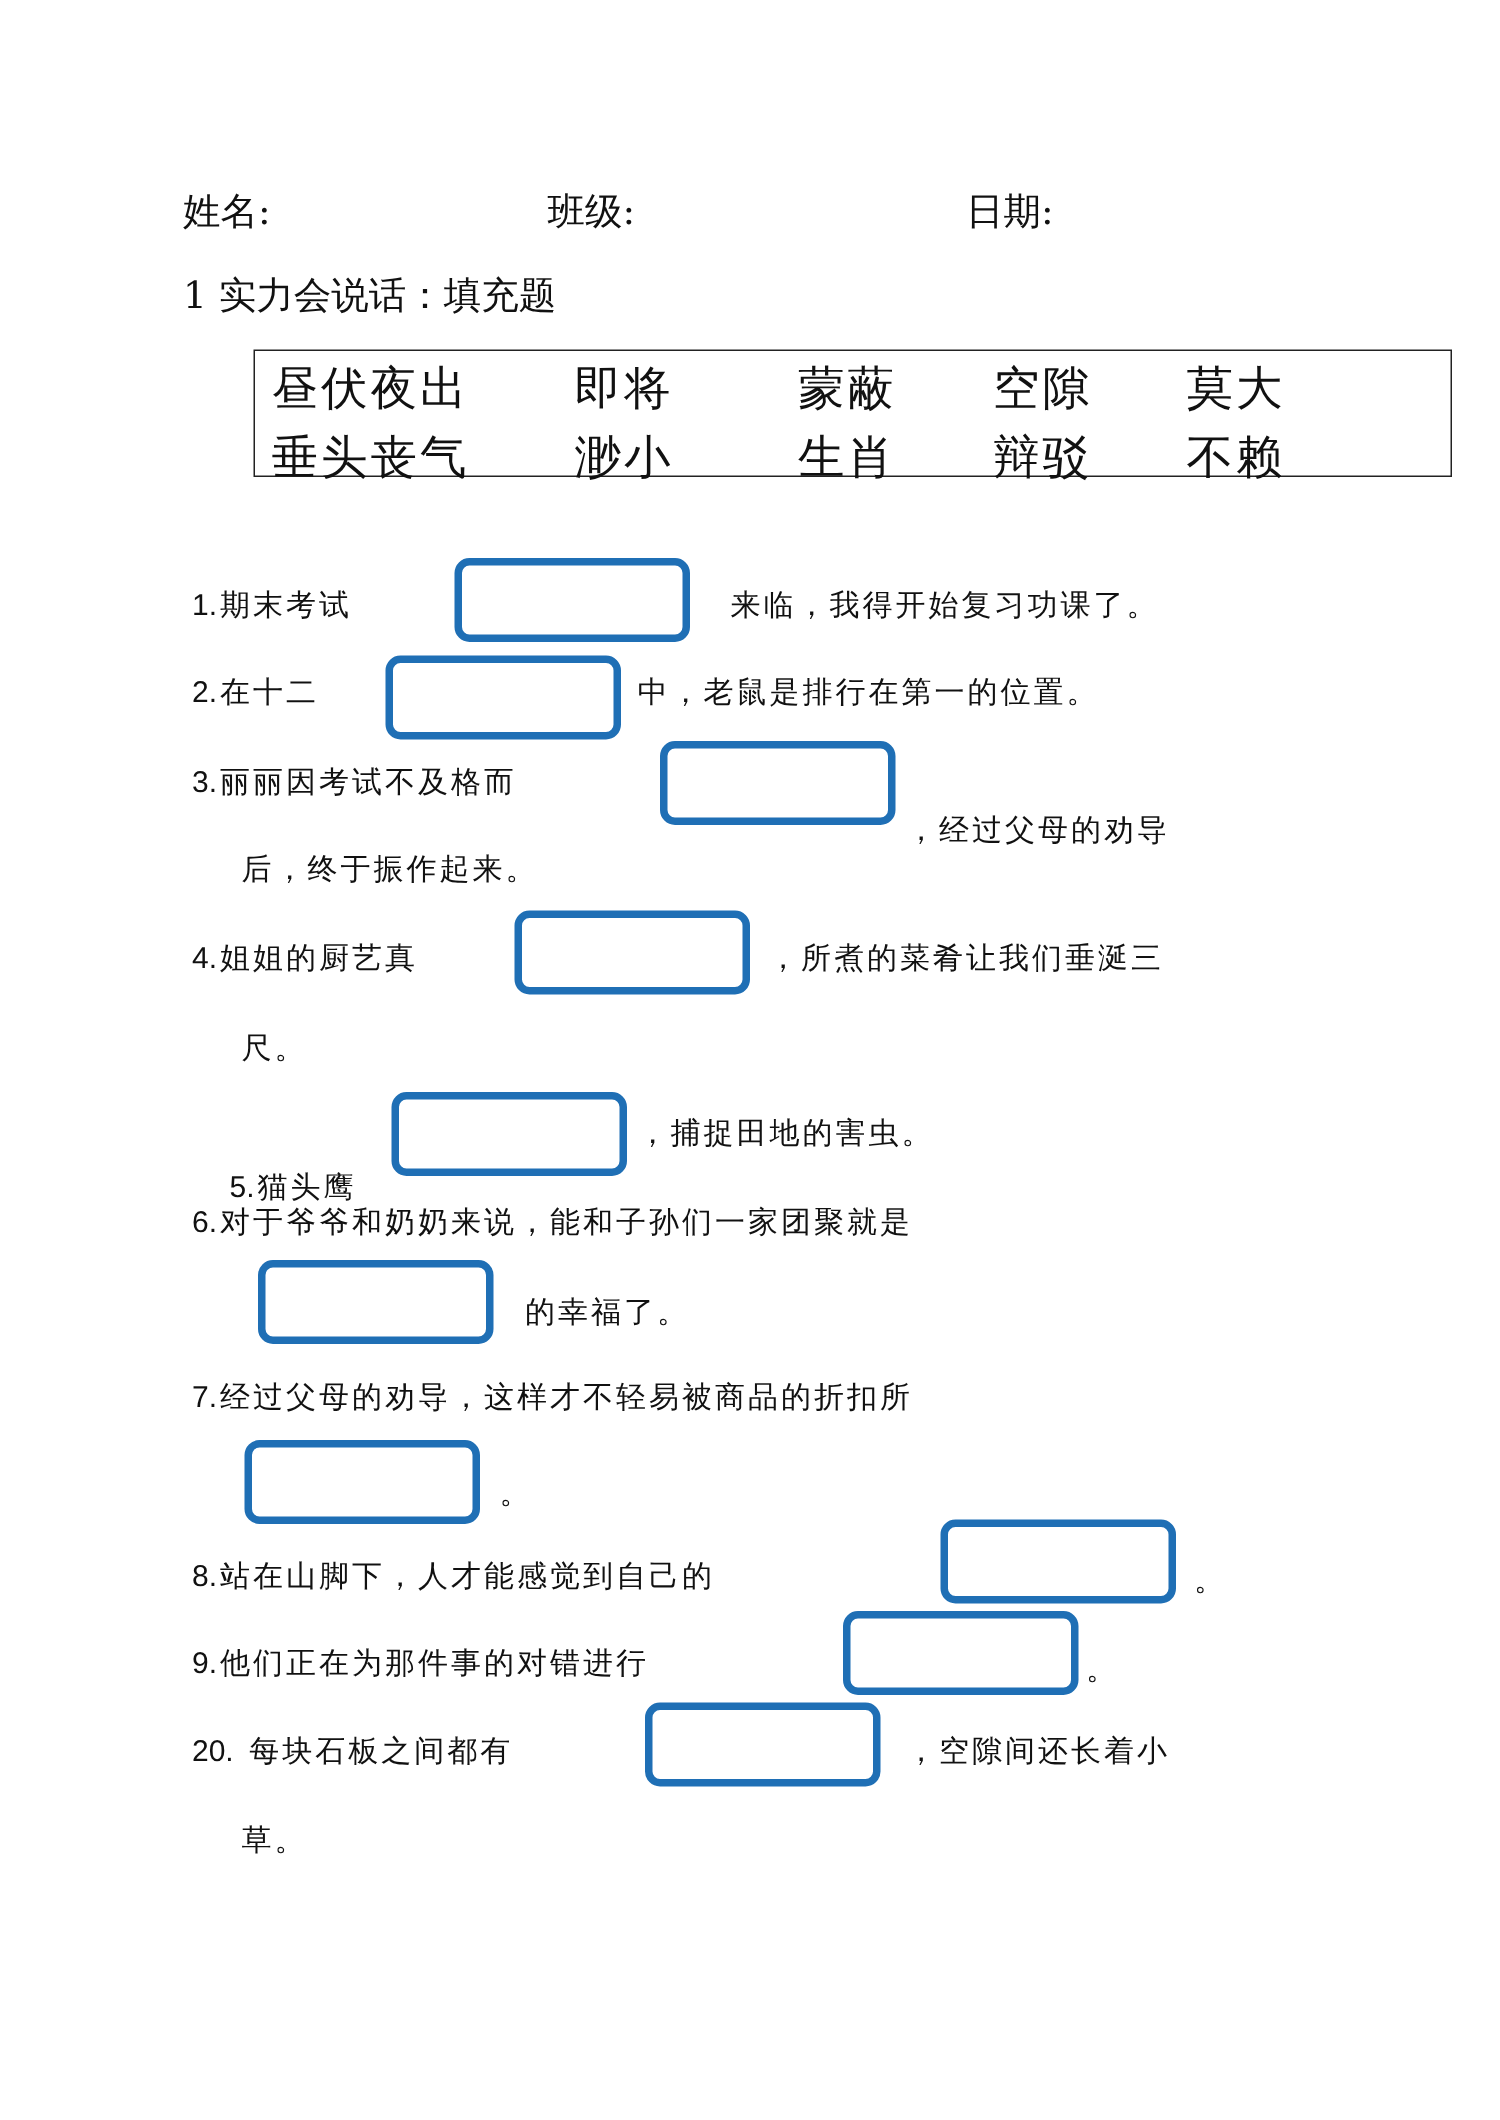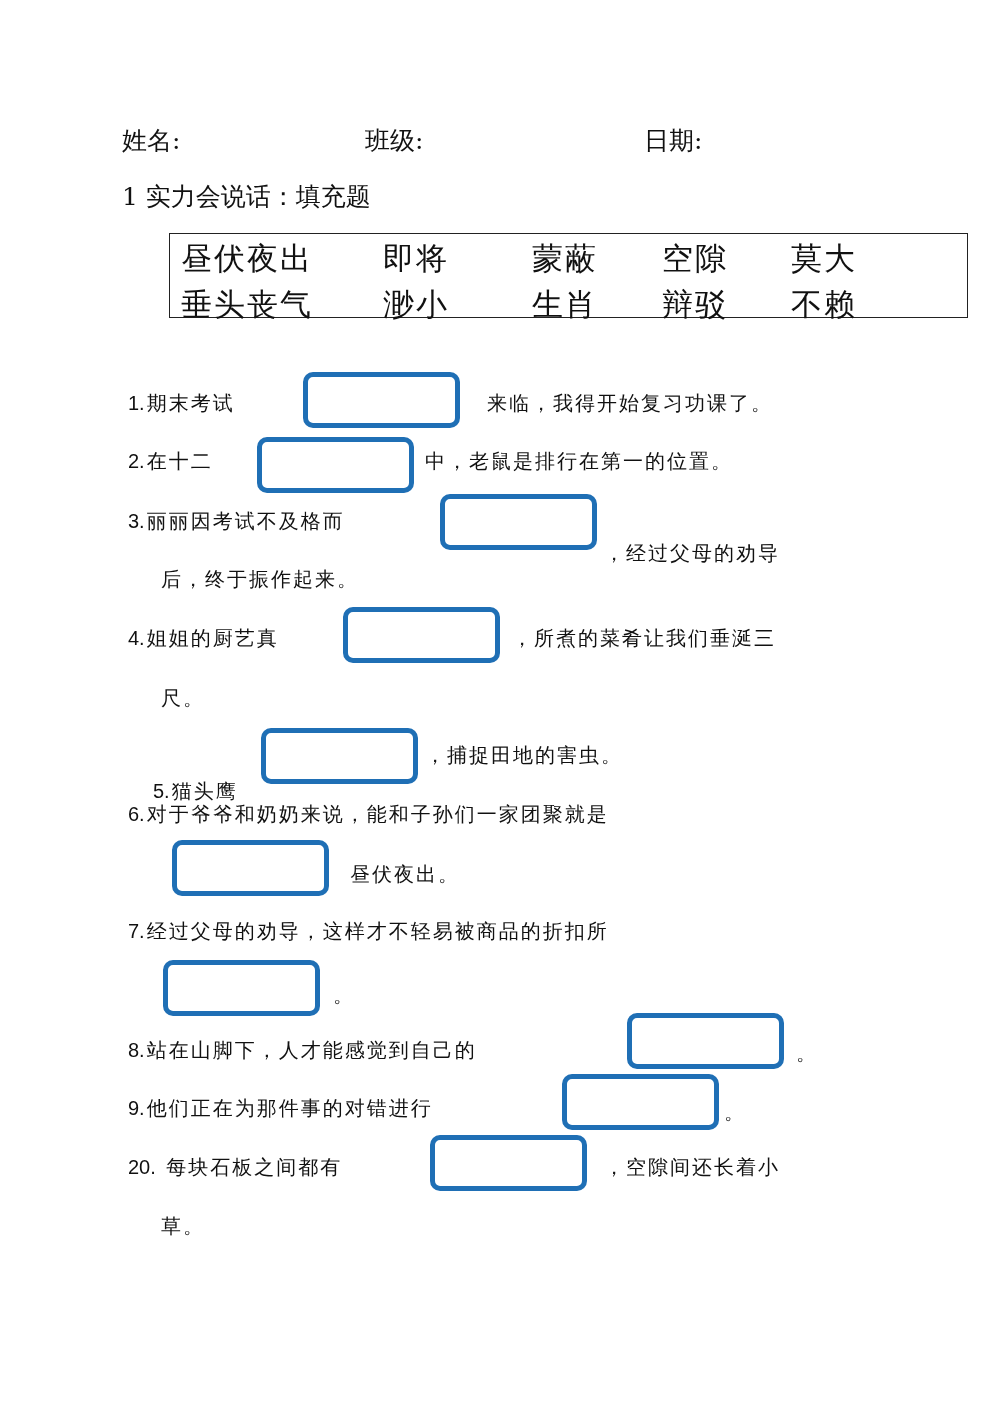--- a/index.html
+++ b/index.html
@@ -53,21 +53,21 @@
 <div class="blank" style="left:343px; top:607px;"></div>
 <div class="q" style="left:512px; top:625px;">，所煮的菜肴让我们垂涎三</div>
 <div class="q" style="left:161px; top:685px;">尺。</div>
 
 <div class="q" style="left:128px; top:778px;margin-left:25px;"><span class="num">5.</span><span>猫头鹰</span></div>
 <div class="blank" style="left:261px; top:728px;"></div>
 <div class="q" style="left:425px; top:742px;text-align:right;">，捕捉田地的害虫。</div>
 
 <div class="q" style="left:128px; top:801px;"><span class="num">6.</span><span>对于爷爷和奶奶来说，能和子孙们一家团聚就是</span></div>
 <div class="blank" style="left:172px; top:840px;"></div>
-<div class="q" style="left:350px; top:861px;">昼伏夜出。</div>
+<div class="q" style="left:350px; top:861px;">的幸福了。</div>
 
 <div class="q" style="left:128px; top:918px;"><span class="num">7.</span><span>经过父母的劝导，这样才不轻易被商品的折扣所</span></div>
 <div class="blank" style="left:163px; top:960px;"></div>
 <div class="q" style="left:333px; top:982px;">。</div>
 
 <div class="q" style="left:128px; top:1037px;"><span class="num">8.</span><span>站在山脚下，人才能感觉到自己的</span></div>
 <div class="blank" style="left:627px; top:1013px;"></div>
 <div class="q" style="left:796px; top:1040px;">。</div>
 
 <div class="q" style="left:128px; top:1095px;"><span class="num">9.</span><span>他们正在为那件事的对错进行</span></div>

